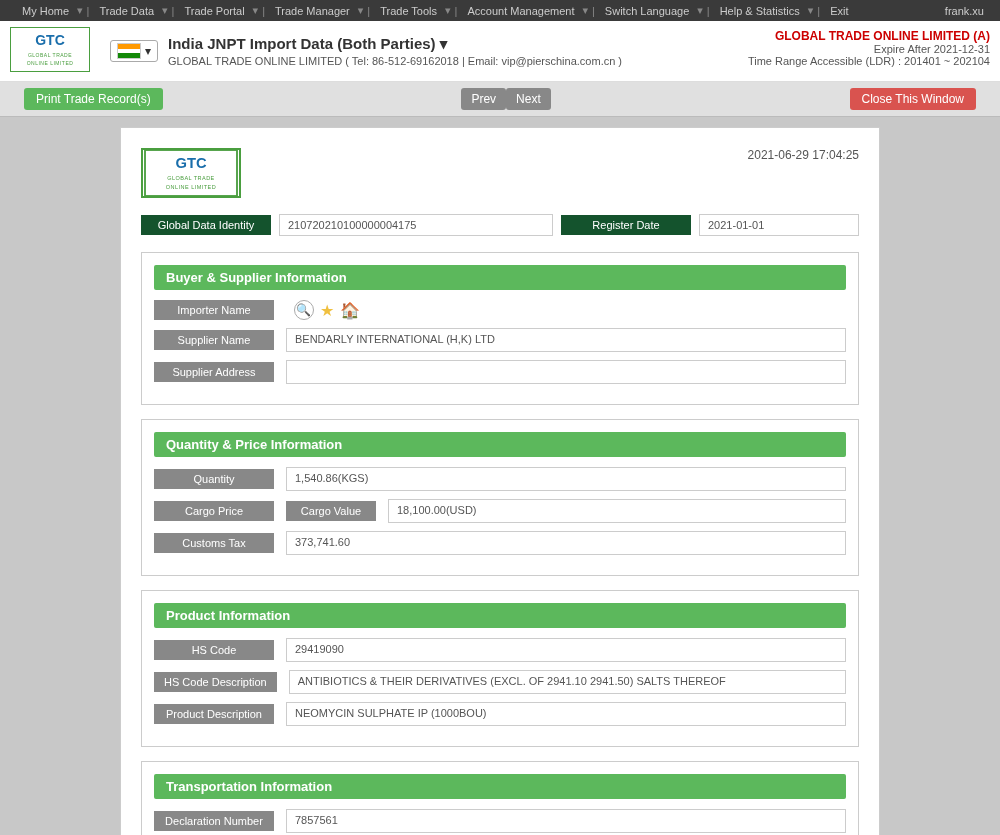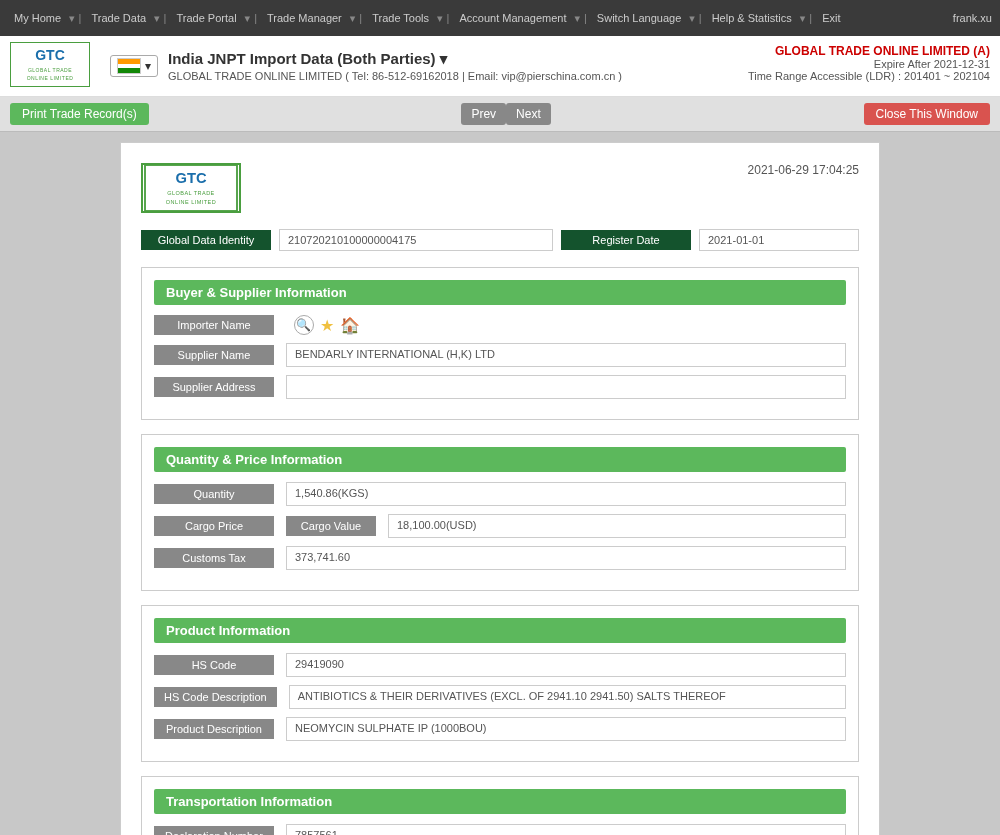--- a/index.html
+++ b/index.html
@@ -5,22 +5,22 @@
     * { margin: 0; padding: 0; box-sizing: border-box; }
     body { font-family: Arial, sans-serif; font-size: 12px; background: #c8c8c8; color: #333; width: 1000px; min-height: 835px; }
 
     
     .top-nav {
       background: #3a3a3a;
       color: #ccc;
       display: flex;
       align-items: center;
       justify-content: space-between;
-      padding: 0 8px;
-      height: 36px;
+      padding: 0 16px;
+      height: 21px;
       font-size: 11px;
     }
     .top-nav-left { display: flex; align-items: center; gap: 2px; }
     .top-nav-item {
       padding: 2px 6px;
       cursor: pointer;
       color: #ccc;
       display: flex; align-items: center; gap: 2px;
     }
     .top-nav-right { color: #ccc; font-size: 11px; }
@@ -58,21 +58,21 @@
       right: 10px;
       top: 8px;
     }
     .account-info .company { color: #cc0000; font-weight: bold; font-size: 12px; }
     .account-info .expire { color: #555; }
     .account-info .range { color: #555; }
 
     
     .toolbar {
       background: #e0e0e0;
-      padding: 6px 10px;
+      padding: 6px 24px;
       display: flex;
       align-items: center;
       border-bottom: 1px solid #bbb;
     }
     .btn-green {
       background: #5cb85c;
       color: #fff;
       border: none;
       padding: 4px 12px;
       border-radius: 3px;

